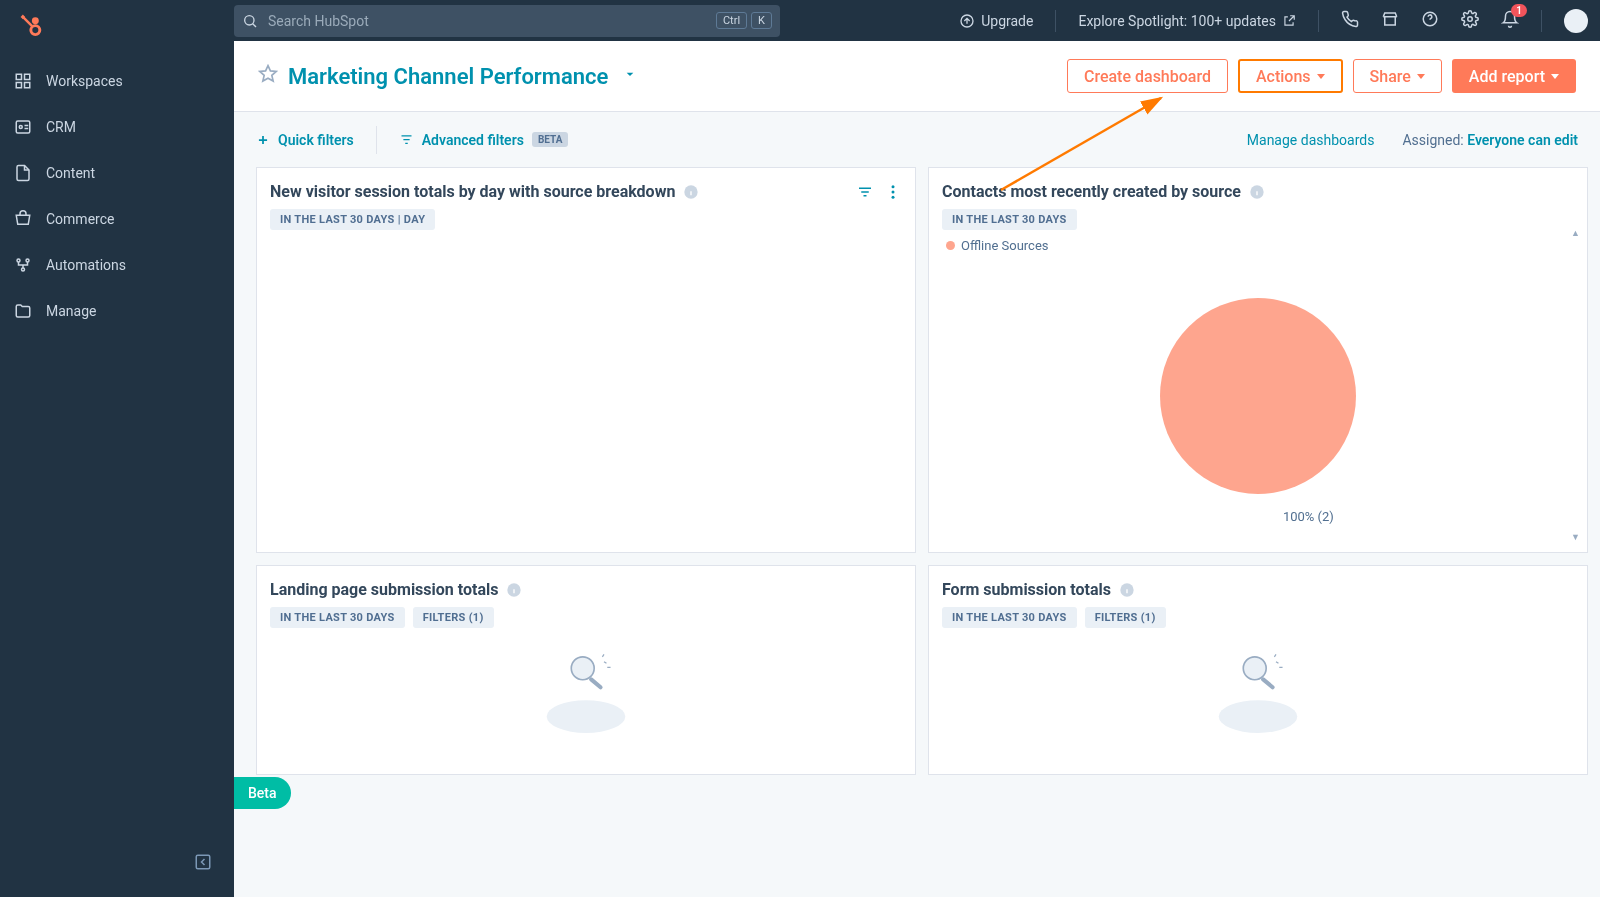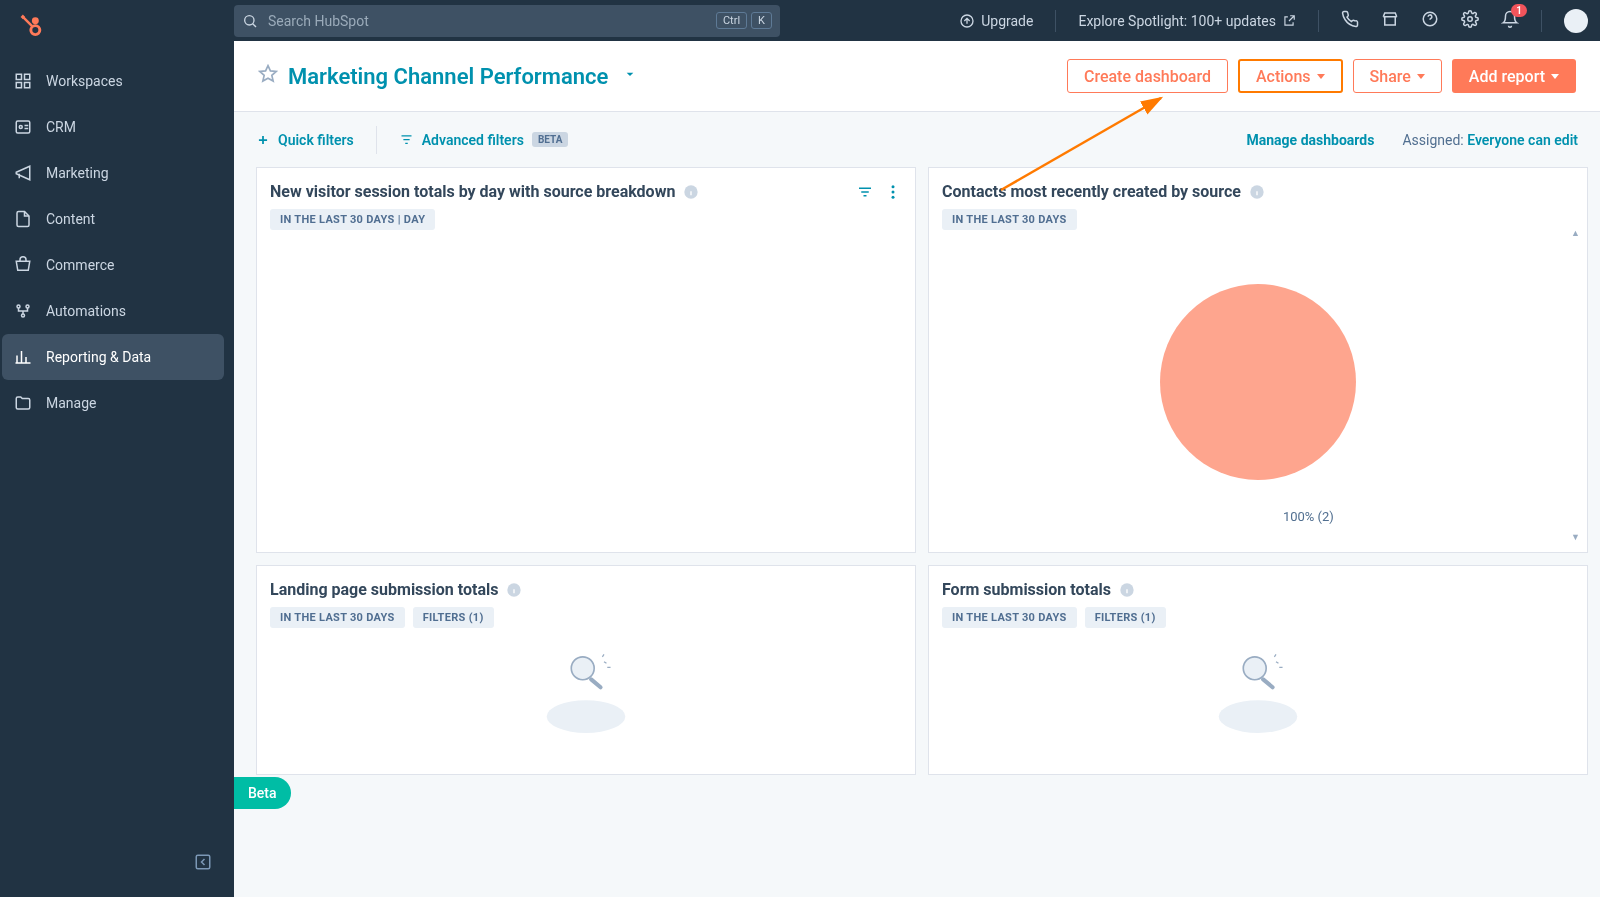--- a/index.html
+++ b/index.html
@@ -37,21 +37,21 @@
 .btn{height:34px;padding:0 16px;border-radius:3px;font-size:16px;font-weight:500;display:flex;align-items:center;gap:6px;cursor:pointer;border:1px solid transparent}
 .btn-outline{background:#fff;border-color:#ff7a59;color:#ff7a59}
 .btn-outline.highlighted{border-width:2px;border-color:#ff7a00}
 .btn-solid{background:#ff7a59;color:#fff}
 .caret-sm{border-left:4px solid transparent;border-right:4px solid transparent;border-top:5px solid currentColor;display:inline-block}
 .filter-bar{height:55px;display:flex;align-items:center;padding:0 22px;background:#f5f8fa;gap:22px}
 .qf,.af{display:flex;align-items:center;gap:8px;color:#0091ae;font-weight:600;font-size:14px;cursor:pointer}
 .vbar{width:1px;height:28px;background:#dfe3eb}
 .beta-pill{background:#cbd6e2;color:#506e91;font-size:10px;font-weight:700;padding:2px 6px;border-radius:3px}
 .fb-right{margin-left:auto;display:flex;align-items:center;gap:28px;font-size:14px}
-.link-teal{color:#0091ae;font-weight:700;cursor:pointer}
+.link-teal{color:#0091ae;font-weight:400;cursor:pointer}
 .assigned-lbl{color:#516f90}
 .assigned-val{color:#0091ae;font-weight:600;cursor:pointer}
 .cards{padding:0 12px 20px 22px;display:grid;grid-template-columns:1fr 1fr;gap:12px}
 .card{background:#fff;border:1px solid #dfe3eb;border-radius:0;padding:14px 13px 18px;min-height:386px;display:flex;flex-direction:column;position:relative}
 .card.short{min-height:210px}
 .card-head{display:flex;align-items:center;gap:8px}
 .card-title{font-size:16px;font-weight:700;color:#33475b}
 .info-ic{width:16px;height:16px;color:#7c98b6}
 .card-tools{margin-left:auto;display:flex;gap:10px;color:#0091ae}
 .card-tools svg{width:18px;height:18px;cursor:pointer}
@@ -94,53 +94,40 @@
       <div class="nav-item">
           <svg viewBox="0 0 24 24" fill="none" stroke="currentColor" stroke-width="2">
             <rect x="3" y="4" width="18" height="16" rx="2"></rect>
             <circle cx="9" cy="12" r="2"></circle>
             <path d="M14 10h5M14 14h5"></path>
           </svg>
           <span>CRM</span>
         </div>
       <div class="nav-item">
           <svg viewBox="0 0 24 24" fill="none" stroke="currentColor" stroke-width="2">
-            <path d="M3 11l18-8v18L3 13z"></path>
-            <path d="M7 13v6"></path>
-          </svg>
-          <span>Marketing</span>
-        </div>
-      <div class="nav-item">
-          <svg viewBox="0 0 24 24" fill="none" stroke="currentColor" stroke-width="2">
             <path d="M14 2H6a2 2 0 0 0-2 2v16a2 2 0 0 0 2 2h12a2 2 0 0 0 2-2V8z"></path>
             <path d="M14 2v6h6"></path>
           </svg>
           <span>Content</span>
         </div>
       <div class="nav-item">
           <svg viewBox="0 0 24 24" fill="none" stroke="currentColor" stroke-width="2">
             <path d="M3 7h18l-2 12H5z"></path>
             <path d="M8 7V5a4 4 0 0 1 8 0v2"></path>
           </svg>
           <span>Commerce</span>
         </div>
       <div class="nav-item">
           <svg viewBox="0 0 24 24" fill="none" stroke="currentColor" stroke-width="2">
             <circle cx="6" cy="6" r="2"></circle>
             <circle cx="18" cy="6" r="2"></circle>
             <circle cx="12" cy="18" r="2"></circle>
             <path d="M6 8v4h12V8M12 12v4"></path>
           </svg>
           <span>Automations</span>
-        </div>
-      <div class="nav-item active">
-          <svg viewBox="0 0 24 24" fill="none" stroke="currentColor" stroke-width="2">
-            <path d="M4 20V10M10 20V4M16 20v-8M22 20H2"></path>
-          </svg>
-          <span>Reporting &amp; Data</span>
         </div>
       <div class="nav-item">
           <svg viewBox="0 0 24 24" fill="none" stroke="currentColor" stroke-width="2">
             <path d="M3 6a2 2 0 0 1 2-2h4l2 2h8a2 2 0 0 1 2 2v10a2 2 0 0 1-2 2H5a2 2 0 0 1-2-2z"></path>
           </svg>
           <span>Manage</span>
         </div>
     </nav>
     <div class="collapse-btn"><svg width="18" height="18" viewBox="0 0 24 24" fill="none" stroke="currentColor" stroke-width="2">
           <rect x="3" y="3" width="18" height="18" rx="2"></rect>
@@ -278,20 +265,24 @@
           <div class="card-head">
             <span class="card-title">Contacts most recently created by source</span>
             <svg class="info-ic" viewBox="0 0 24 24" fill="currentColor">
                 <circle cx="12" cy="12" r="10" fill="#cbd6e2"></circle>
                 <path d="M12 7h.01M11 11h2v6h-2z" fill="#fff"></path>
               </svg>
           </div>
           <div class="pill-row">
               <span class="pill">IN THE LAST 30 DAYS</span>
             </div>
+          <div class="legend">
+              <span class="legend-dot"></span>
+              <span>Offline Sources</span>
+            </div>
           <div class="pie-wrap">
             <div class="pie"></div>
             <span class="pie-label">100% (2)</span>
           </div>
           <div class="scroll-ind">
               <span>▲</span>
               <span>▼</span>
             </div>
         </div>
 

